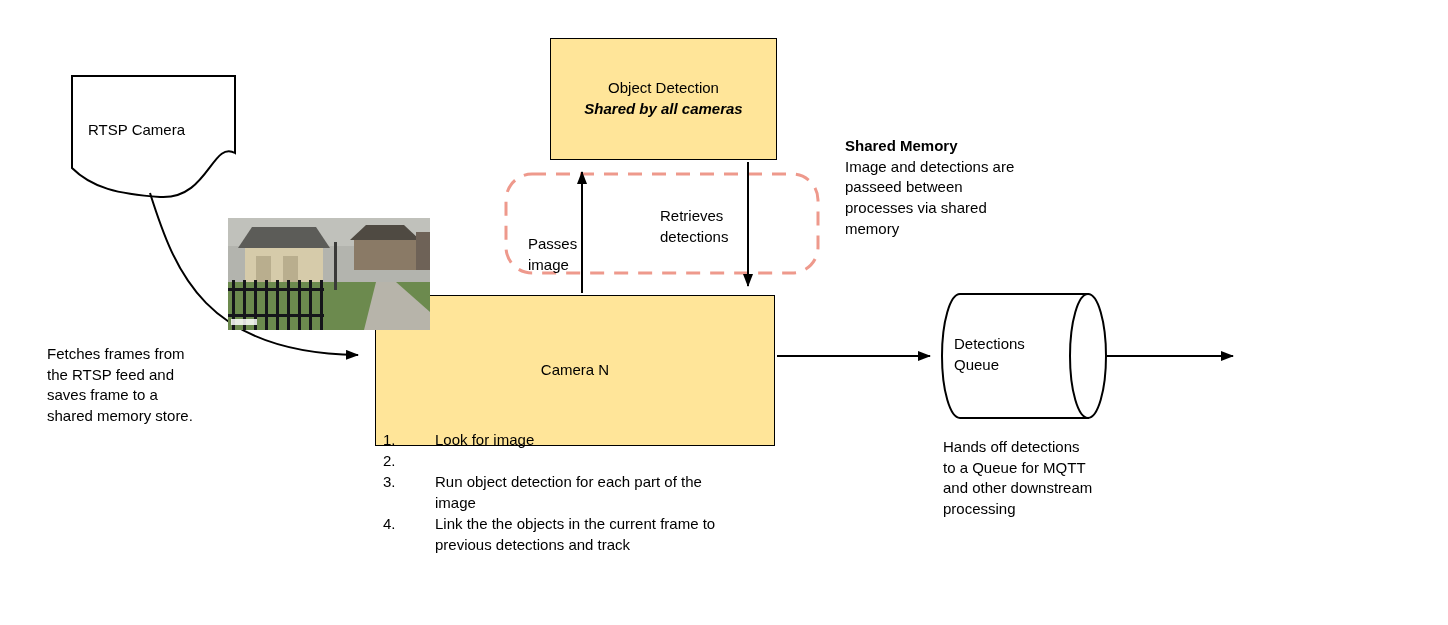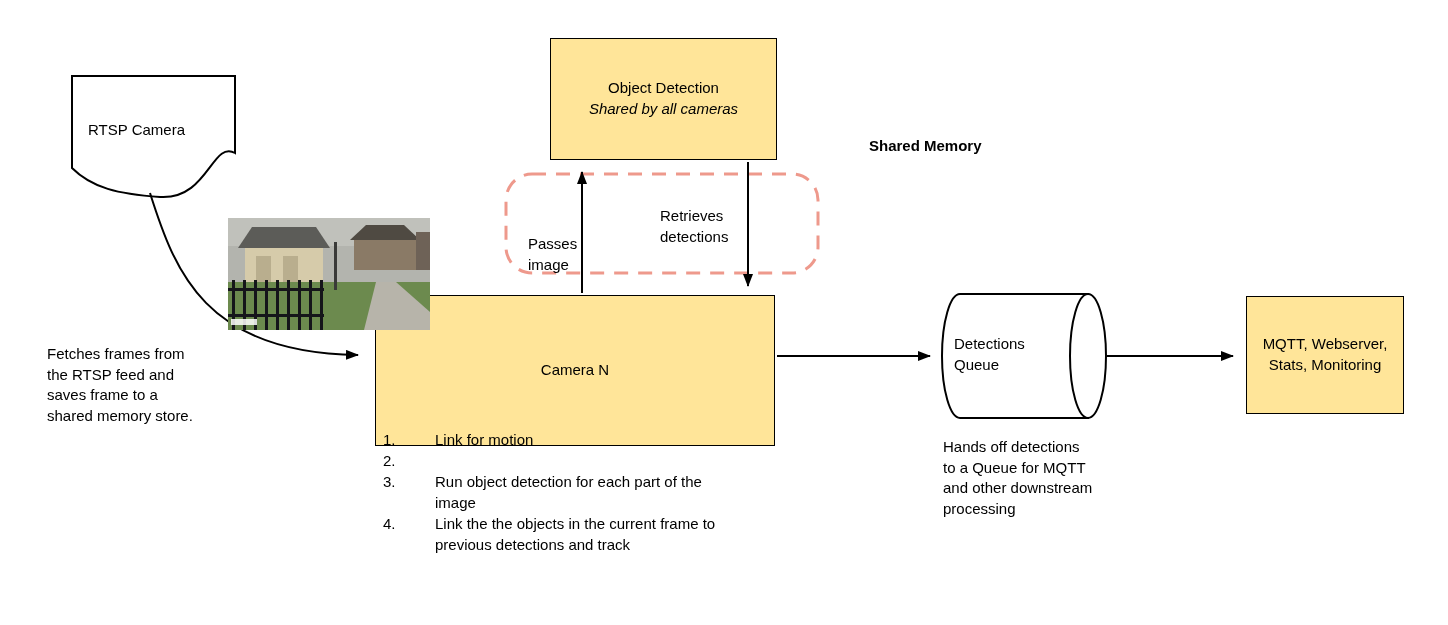--- a/index.html
+++ b/index.html
@@ -21,22 +21,22 @@
   .box {
     background: var(--box-fill, #ffe599);
     border: 1.6px solid var(--box-border, #000);
     display: flex;
     flex-direction: column;
     align-items: center;
     justify-content: center;
     text-align: center;
   }
   .label { font-size: 15px; line-height: 1.38; }
-  .bold { font-weight: bold; margin-left: 24px; }
-  .italic { font-style: italic; }
+  .bold { font-weight: bold; }
+  .italic { font-style: italic; font-weight: bold; }
   .center { }
   .shape-white { fill: #ffffff; stroke: var(--arrow, #000); stroke-width: 2; }
   .dashed-region {
     fill: none;
     stroke: var(--shared-memory-dashed, #ee998c);
     stroke-width: 3;
     stroke-dasharray: 14 10;
   }
   .edge { fill: none; stroke: var(--arrow, #000); stroke-width: 2; }
   .steps { font-size: 15px; line-height: 21px; }
@@ -77,20 +77,21 @@
   <div class="node box" style="left:550px; top:38px; width:227px; height:122px;">
     <div class="label">Object Detection</div>
     <div class="label italic">Shared by all cameras</div>
   </div>
 
   <div class="node label" style="left:528px; top:214px; width:54px;margin-top:20px;">Passes image</div>
   <div class="node label" style="left:660px; top:206px; width:80px;">Retrieves detections</div>
 
   <div class="node" style="left:845px; top:136px; width:176px;">
     <div class="label bold">Shared Memory</div>
+    <div class="label">Image and detections are passeed between processes via shared memory</div>
   </div>
 
   <div class="node box" style="left:375px; top:295px; width:400px; height:151px;">
     <div class="label">Camera N</div>
   </div>
 
   <svg class="node snapshot" style="left:228px; top:218px;" width="202" height="112" viewBox="0 0 202 112">
     <rect x="0" y="0" width="202" height="64" fill="#b3b4ae"></rect>
     <rect x="0" y="0" width="202" height="28" fill="#c0c1bb"></rect>
     <g>
@@ -121,36 +122,33 @@
       <rect x="92" y="62" width="3" height="50"></rect>
     </g>
     <rect x="3" y="101" width="26" height="6" fill="#ffffff" opacity="0.85"></rect>
   </svg>
 
   <div class="node label" style="left:47px; top:344px; width:158px;">Fetches frames from the RTSP feed and saves frame to a shared memory store.</div>
 
   <div class="node steps" style="left:383px; top:429px; width:360px;">
     <div class="step">
       <span class="step-num">1.</span>
-      <span class="step-text">Link for motion</span>
+      <span class="step-text">Look for image</span>
     </div>
     <div class="step">
       <span class="step-num">2.</span>
     </div>
     <div class="step">
       <span class="step-num">3.</span>
       <span class="step-text">Run object detection for each part of the image</span>
     </div>
     <div class="step">
       <span class="step-num">4.</span>
       <span class="step-text">Link the the objects in the current frame to previous detections and track</span>
     </div>
   </div>
 
   <div class="node label" style="left:943px; top:437px; width:152px;">Hands off detections to a Queue for MQTT and other downstream processing</div>
 
   <div class="node label center" style="left:954px; top:334px; width:112px;">Detections Queue</div>
 
-  <div class="node box" style="left:1246px; top:296px; width:158px; height:118px;">
-    <div class="label" style="width:140px;">MQTT, Webserver, Stats, Monitoring</div>
-  </div>
 
 </div>
 
 </body></html>

